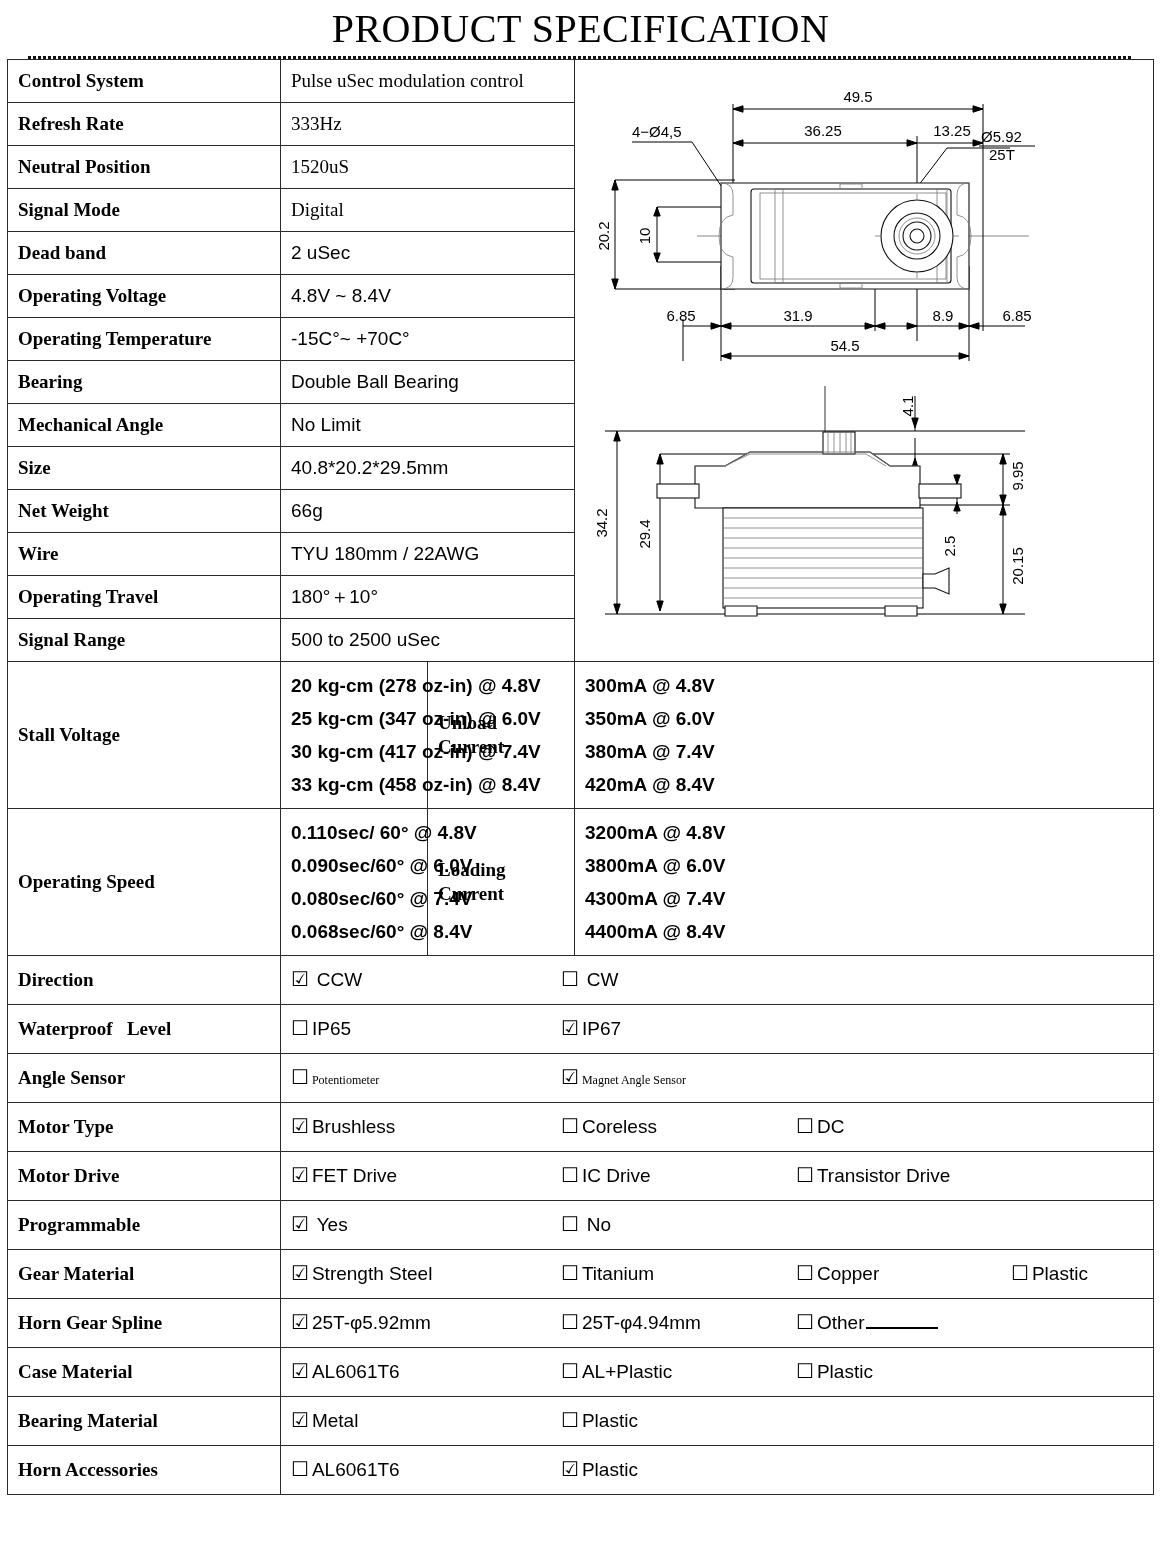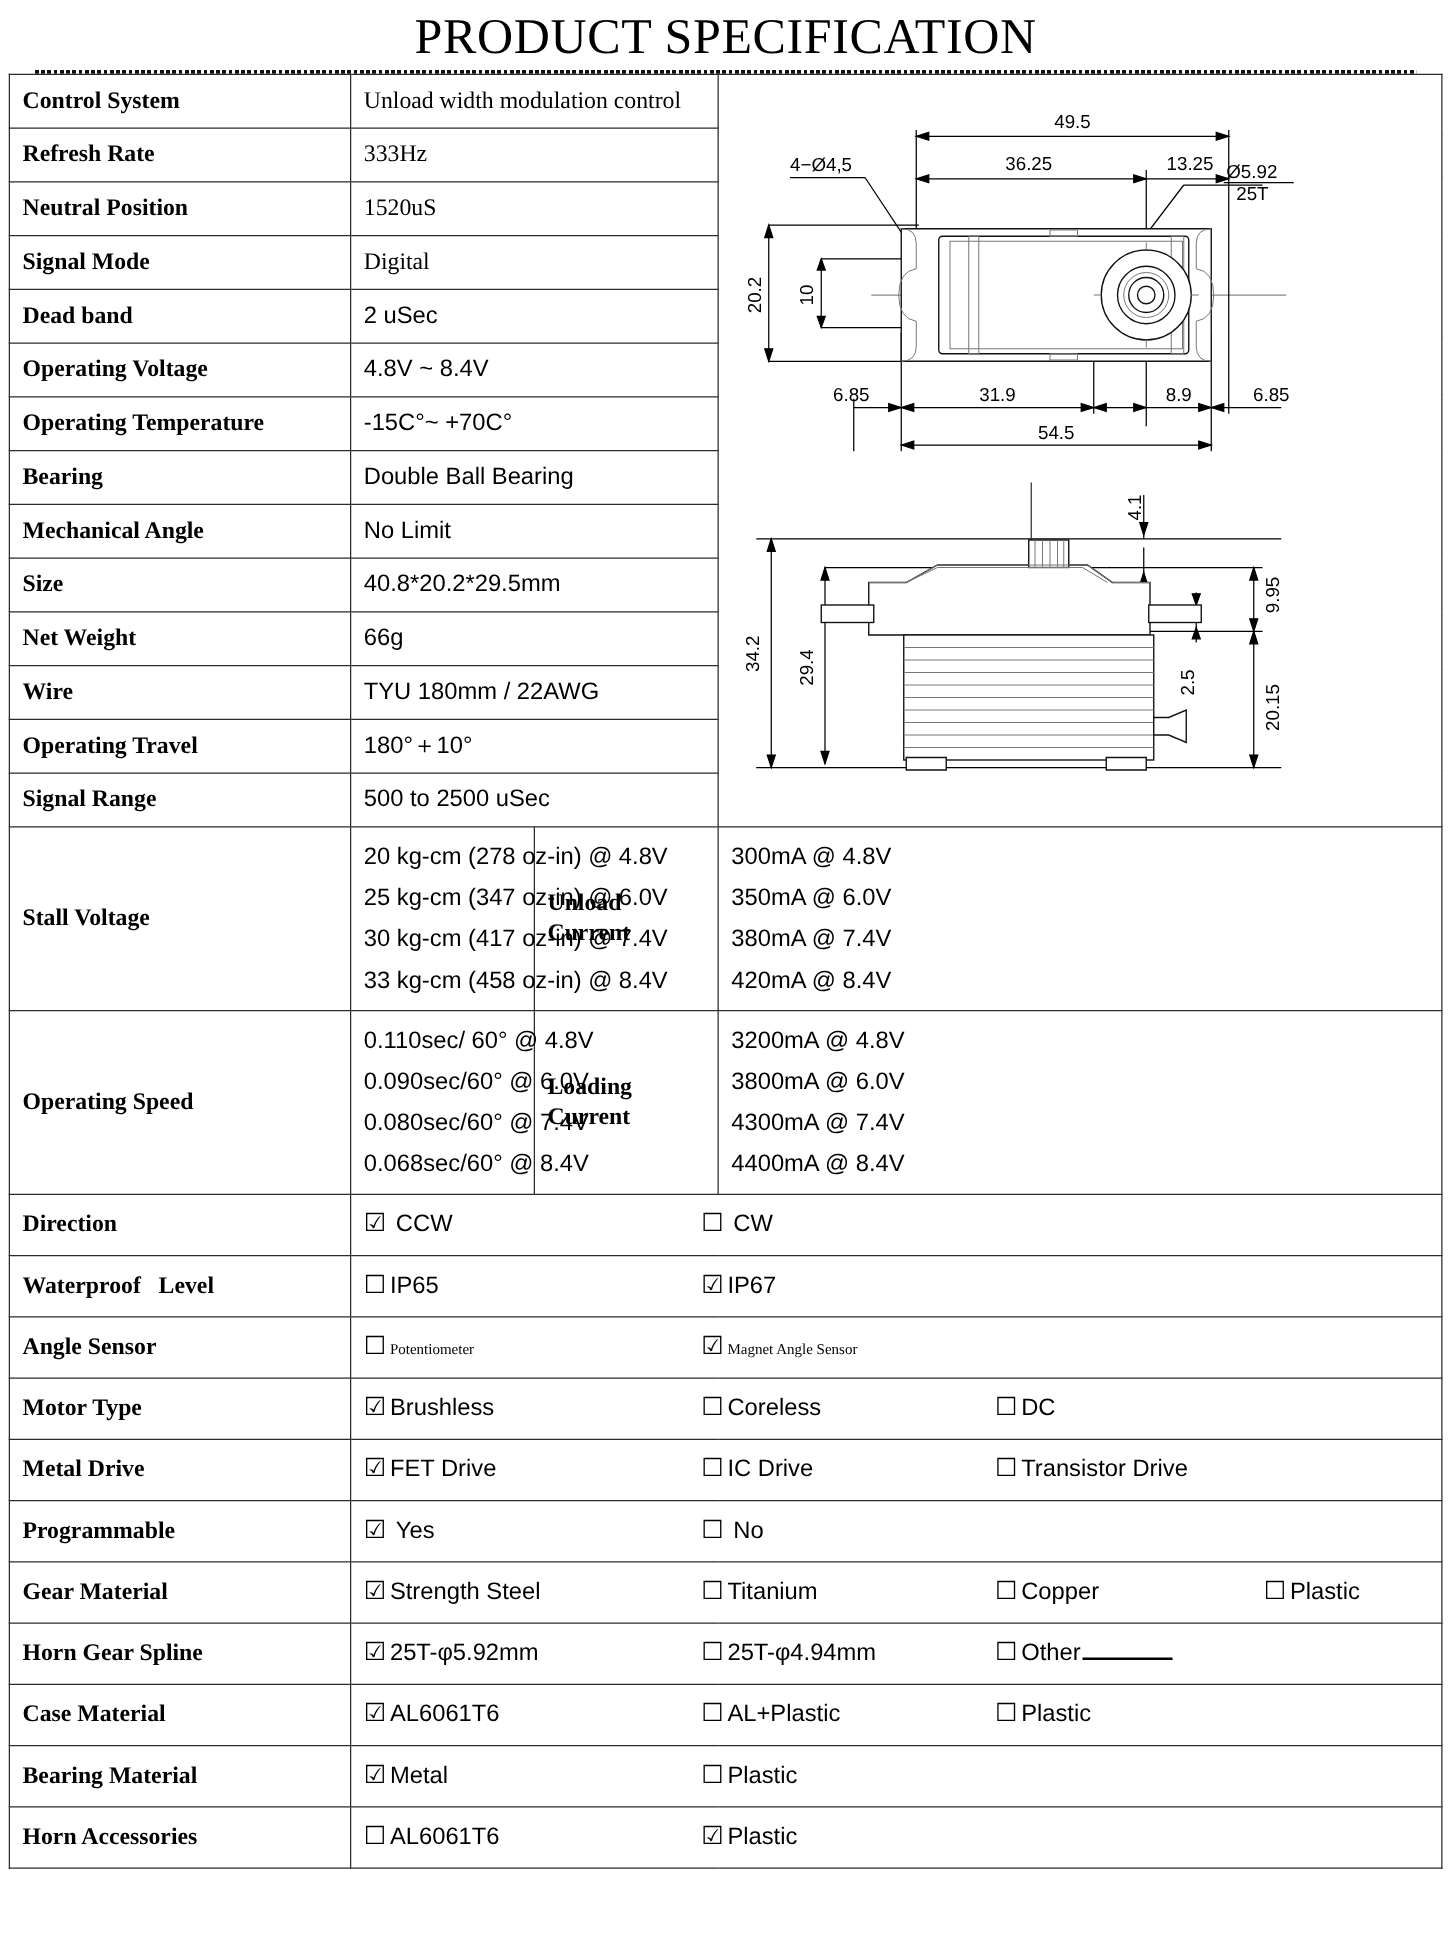--- a/index.html
+++ b/index.html
@@ -36,21 +36,21 @@
   td.val{
     font-family:"Liberation Sans",sans-serif;font-size:19px;
   }
   td.val-serif{font-family:"Liberation Serif",serif;font-size:19px;}
   tr.srow td{height:42px;}
 
   
   td.drawcell{padding:0;vertical-align:top;width:558px;}
 
   
-  .stack{padding:7px 0;}
+  .stack{padding:7px 0;font-weight:bold;}
   .stack div{
     font-family:"Liberation Sans",sans-serif;font-size:19px;line-height:1.0;
     padding:7px 0;white-space:nowrap;
   }
   td.lbl-mid{font-family:"Liberation Serif",serif;font-weight:bold;font-size:20px;padding-left:14px;}
 
   
   .opts{display:flex;align-items:center;padding:6px 0;}
   .opt{display:inline-flex;align-items:baseline;white-space:nowrap;}
   .cbx{font-size:20px;line-height:1;margin-right:3px;font-family:"DejaVu Sans",sans-serif;}
@@ -70,21 +70,21 @@
 
 <div class="page">
 
   <div class="doc-title">PRODUCT SPECIFICATION</div>
   <div class="title-rule"></div>
 
   <table class="spec">
     <tbody id="tbody">
         <tr class="srow">
           <td class="lbl">Control System</td>
-          <td class="val-serif" colspan="2">Unload width modulation control</td>
+          <td class="val-serif" colspan="2">Pulse uSec modulation control</td>
           <td class="drawcell" rowspan="14">
             <div>
 <svg class="dwg" width="556" height="290" viewBox="0 0 556 290">
 
   <g class="ln">
 
     <line x1="148" y1="28" x2="148" y2="108"></line>
     <line x1="398" y1="28" x2="398" y2="108"></line>
     <line x1="148" y1="33" x2="398" y2="33"></line>
     <path d="M148,33 l10,-3.2 v6.4 z" fill="#000"></path>
@@ -410,21 +410,21 @@
                   <span class="opt-lbl ">Coreless</span>
                 </span></span>
               <span style="position:absolute;left:505px"><span class="opt">
                   <span class="cbx">☐</span>
                   <span class="opt-lbl ">DC</span>
                 </span></span>
             </div>
           </td>
         </tr>
         <tr>
-          <td class="lbl">Metal Drive</td>
+          <td class="lbl">Motor Drive</td>
           <td colspan="3">
             <div class="opts" style="position:relative;height:36px">
               <span style="position:absolute;left:0px"><span class="opt">
                   <span class="cbx">☑</span>
                   <span class="opt-lbl ">FET Drive</span>
                 </span></span>
               <span style="position:absolute;left:270px"><span class="opt">
                   <span class="cbx">☐</span>
                   <span class="opt-lbl ">IC Drive</span>
                 </span></span>

